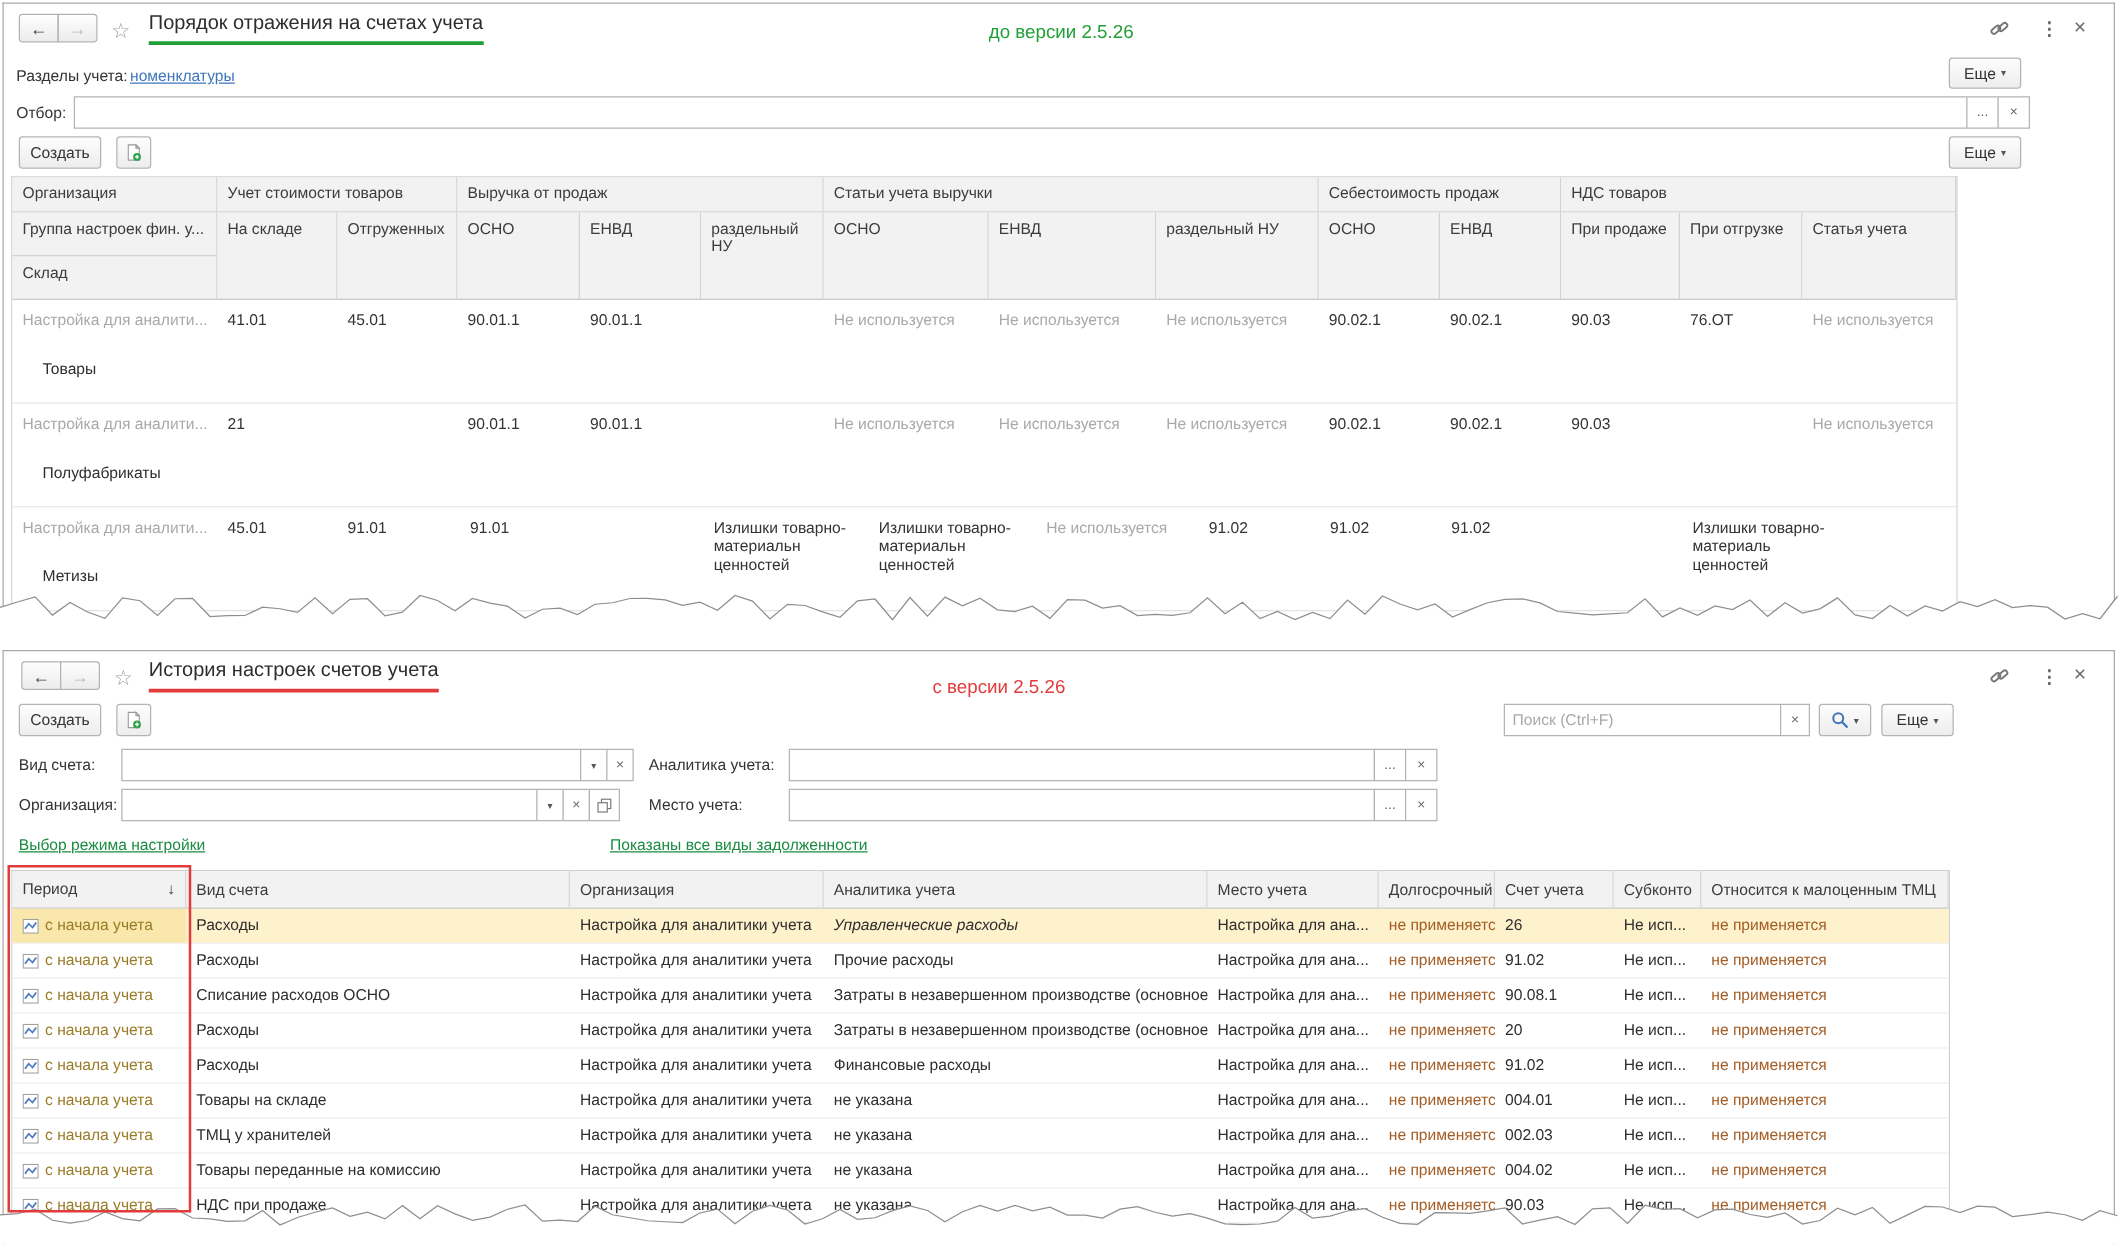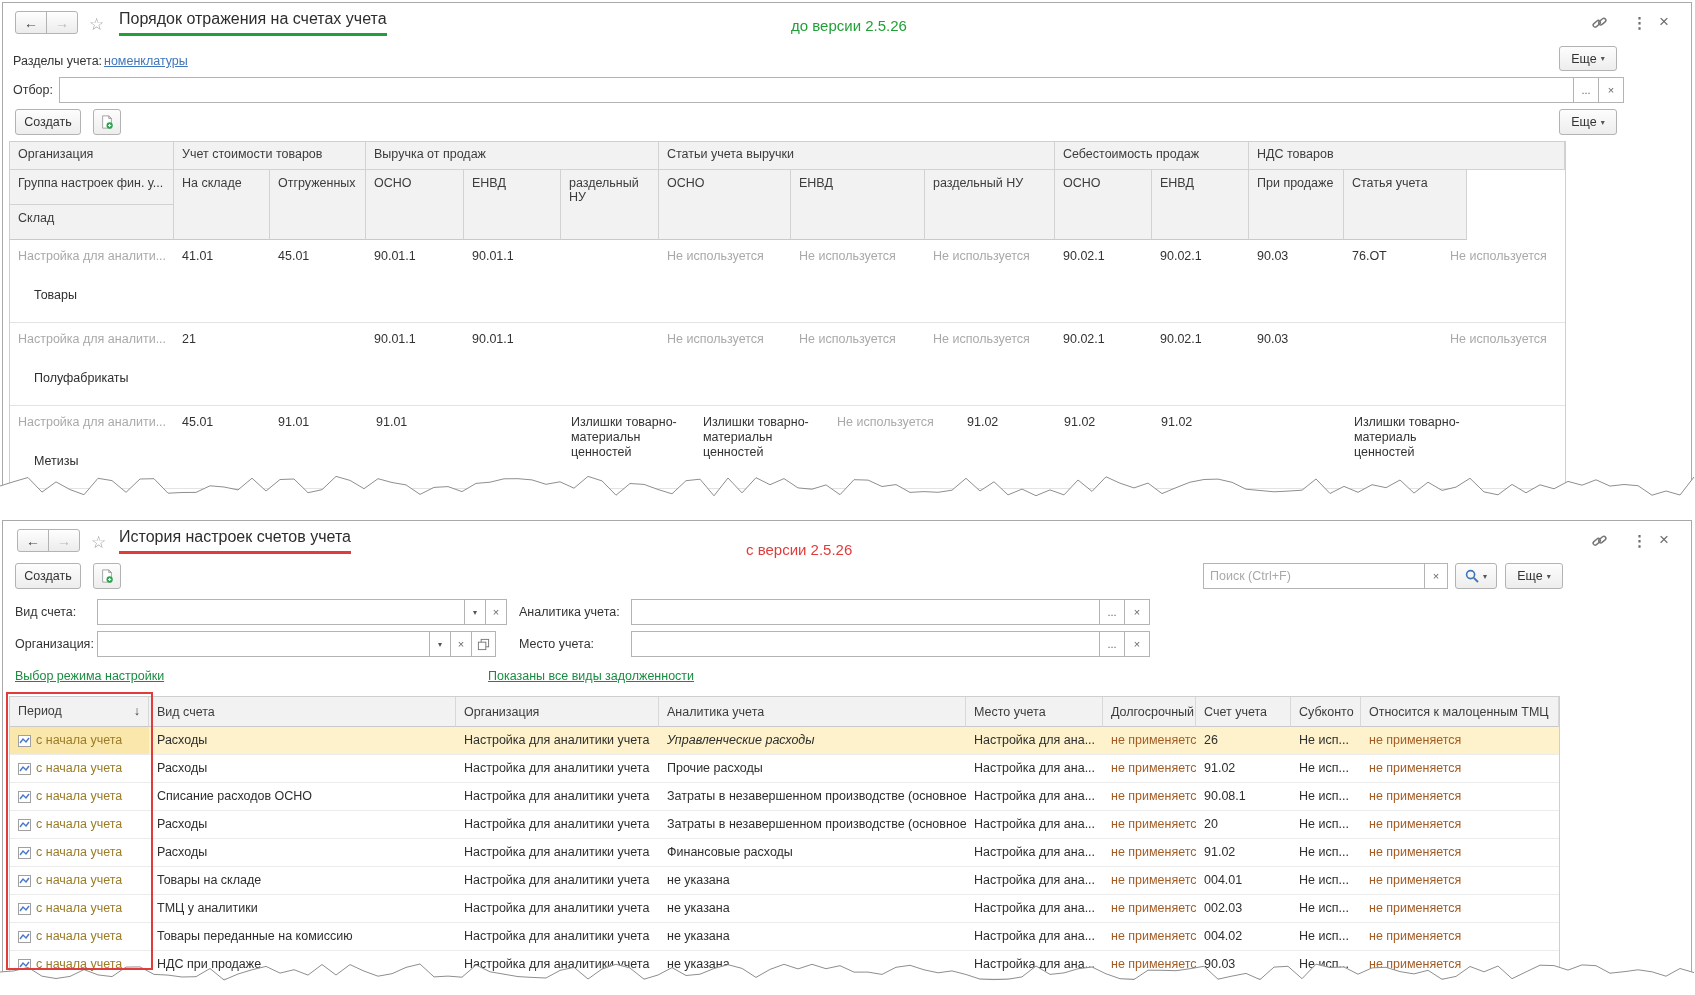--- a/index.html
+++ b/index.html
@@ -150,20 +150,21 @@
         <div class="tsub" style="width: 96px;">Отгруженных</div>
         <div class="tsub" style="width: 98px;">ОСНО</div>
         <div class="tsub" style="width: 97px;">ЕНВД</div>
         <div class="tsub" style="width: 98px;">раздельный НУ</div>
         <div class="tsub" style="width: 132px;">ОСНО</div>
         <div class="tsub" style="width: 134px;">ЕНВД</div>
         <div class="tsub" style="width: 130px;">раздельный НУ</div>
         <div class="tsub" style="width: 97px;">ОСНО</div>
         <div class="tsub" style="width: 97px;">ЕНВД</div>
         <div class="tsub" style="width: 95px;">При продаже</div>
+        <div class="tsub" style="width: 98px;">При отгрузке</div>
         <div class="tsub" style="width: 123px;">Статья учета</div>
       </div>
       <div class="trow tbrow">
         <div class="tcell tcell0" style="width: 164px;">
           <div class="muted l1">Настройка для аналити...</div>
           <div class="l2">Товары</div>
         </div>
         <div class="tcell" style="width: 96px;">41.01</div>
         <div class="tcell" style="width: 96px;">45.01</div>
         <div class="tcell" style="width: 98px;">90.01.1</div>
@@ -434,21 +435,21 @@
         <div class="bcell warn" style="width: 198px;">не применяется</div>
       </div>
       <div class="brow">
         <div class="bcell c-period c-period-cell" style="width: 139px;">
           <svg width="13" height="12" viewBox="0 0 13 12">
             <rect x="0.5" y="0.5" width="12" height="11" fill="#fff" stroke="#a0a0a0"></rect>
             <polyline points="2,8 5,4 8,7 11,3" fill="none" stroke="#4a78c2" stroke-width="1.4"></polyline>
           </svg>
           <span>с начала учета</span>
         </div>
-        <div class="bcell" style="width: 307px;">ТМЦ у аналитики</div>
+        <div class="bcell" style="width: 307px;">ТМЦ у хранителей</div>
         <div class="bcell muted" style="width: 203px;">Настройка для аналитики учета</div>
         <div class="bcell muted" style="width: 307px;">не указана</div>
         <div class="bcell muted" style="width: 137px;">Настройка для ана...</div>
         <div class="bcell warn" style="width: 93px;">не применяется</div>
         <div class="bcell" style="width: 95px;">002.03</div>
         <div class="bcell muted" style="width: 70px;">Не исп...</div>
         <div class="bcell warn" style="width: 198px;">не применяется</div>
       </div>
       <div class="brow">
         <div class="bcell c-period c-period-cell" style="width: 139px;">

